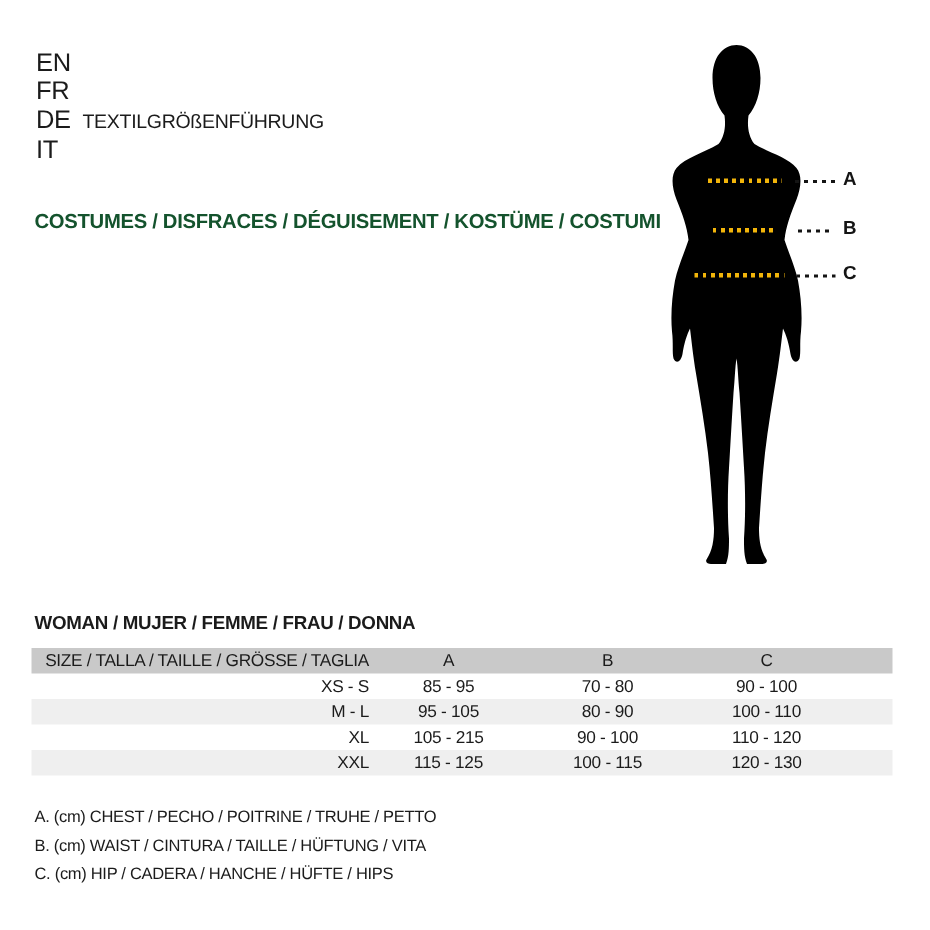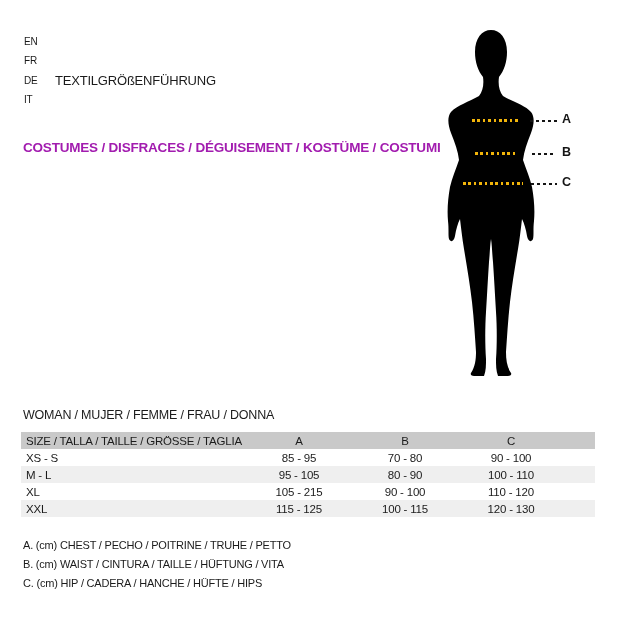--- a/index.html
+++ b/index.html
@@ -12,27 +12,27 @@
     overflow: hidden;
     letter-spacing: -0.2px;
   }
 
   
   .lang-block {
     position: absolute; left: 24px; top: 32px;
     list-style: none;
   }
   .lang-row { display: flex; height: 19.3px; align-items: center; }
-  .lang-code { width: 31px; font-size: 10px; font-weight: 500; }
+  .lang-code { width: 31px; font-size: 17px; font-weight: 500; }
   .lang-label { font-size: 13px; }
 
   
   .category-title {
     position: absolute; left: 23px; top: 140px;
-    font-size: 13.5px; font-weight: bold; color: #a21caf;
+    font-size: 13.5px; font-weight: bold; color: #14532d;
     white-space: nowrap;
   }
 
   
   .figure-wrap { position: absolute; left: 436px; top: 27px; width: 184px; height: 352px; }
   .silhouette { position: absolute; left: 0; top: 0; }
   .silhouette path { fill: var(--silhouette-color, #000); }
 
   .measure-line {
     position: absolute; height: 3px;
@@ -42,40 +42,40 @@
     position: absolute; height: 2.4px;
     background: repeating-linear-gradient(90deg, #141414 0 2.6px, transparent 2.6px 6px);
   }
   .measure-label {
     position: absolute; font-size: 12.5px; font-weight: bold; color: #141414;
   }
 
   
   .section-title {
     position: absolute; left: 23px; top: 408px;
-    font-size: 12.5px; font-weight: 400;
+    font-size: 12.5px; font-weight: 700;
   }
 
   
   .size-table {
     position: absolute; left: 21px; top: 432px;
     width: 574px; border-collapse: collapse; table-layout: fixed;
     font-size: 11.5px;
   }
   .size-table col.c-size   { width: 225px; }
   .size-table col.c-a      { width: 106px; }
   .size-table col.c-b      { width: 106px; }
   .size-table col.c-c      { width: 106px; }
   .size-table col.c-fill   { width: 31px; }
   .size-table th, .size-table td {
     height: 17px; padding: 0; font-weight: normal;
     text-align: center; vertical-align: middle; white-space: nowrap;
   }
   .size-table th:first-child, .size-table td:first-child {
-    text-align: left; padding-left: 5px;
+    text-align: right; padding-left: 5px;
   }
   .size-table thead tr { background: var(--header-bg, #c9c9c9); }
   .size-table tbody tr:nth-child(even) { background: var(--row-alt-bg, #efefef); }
 
   
   .footnotes { position: absolute; left: 23px; top: 535px; list-style: none; }
   .footnotes li { height: 19.3px; font-size: 11px; display: flex; align-items: center; }
 </style>
 </head>
 <body style="--dot-color: #f2b50a; --silhouette-color: #000000; --header-bg: #c9c9c9; --row-alt-bg: #efefef;">

